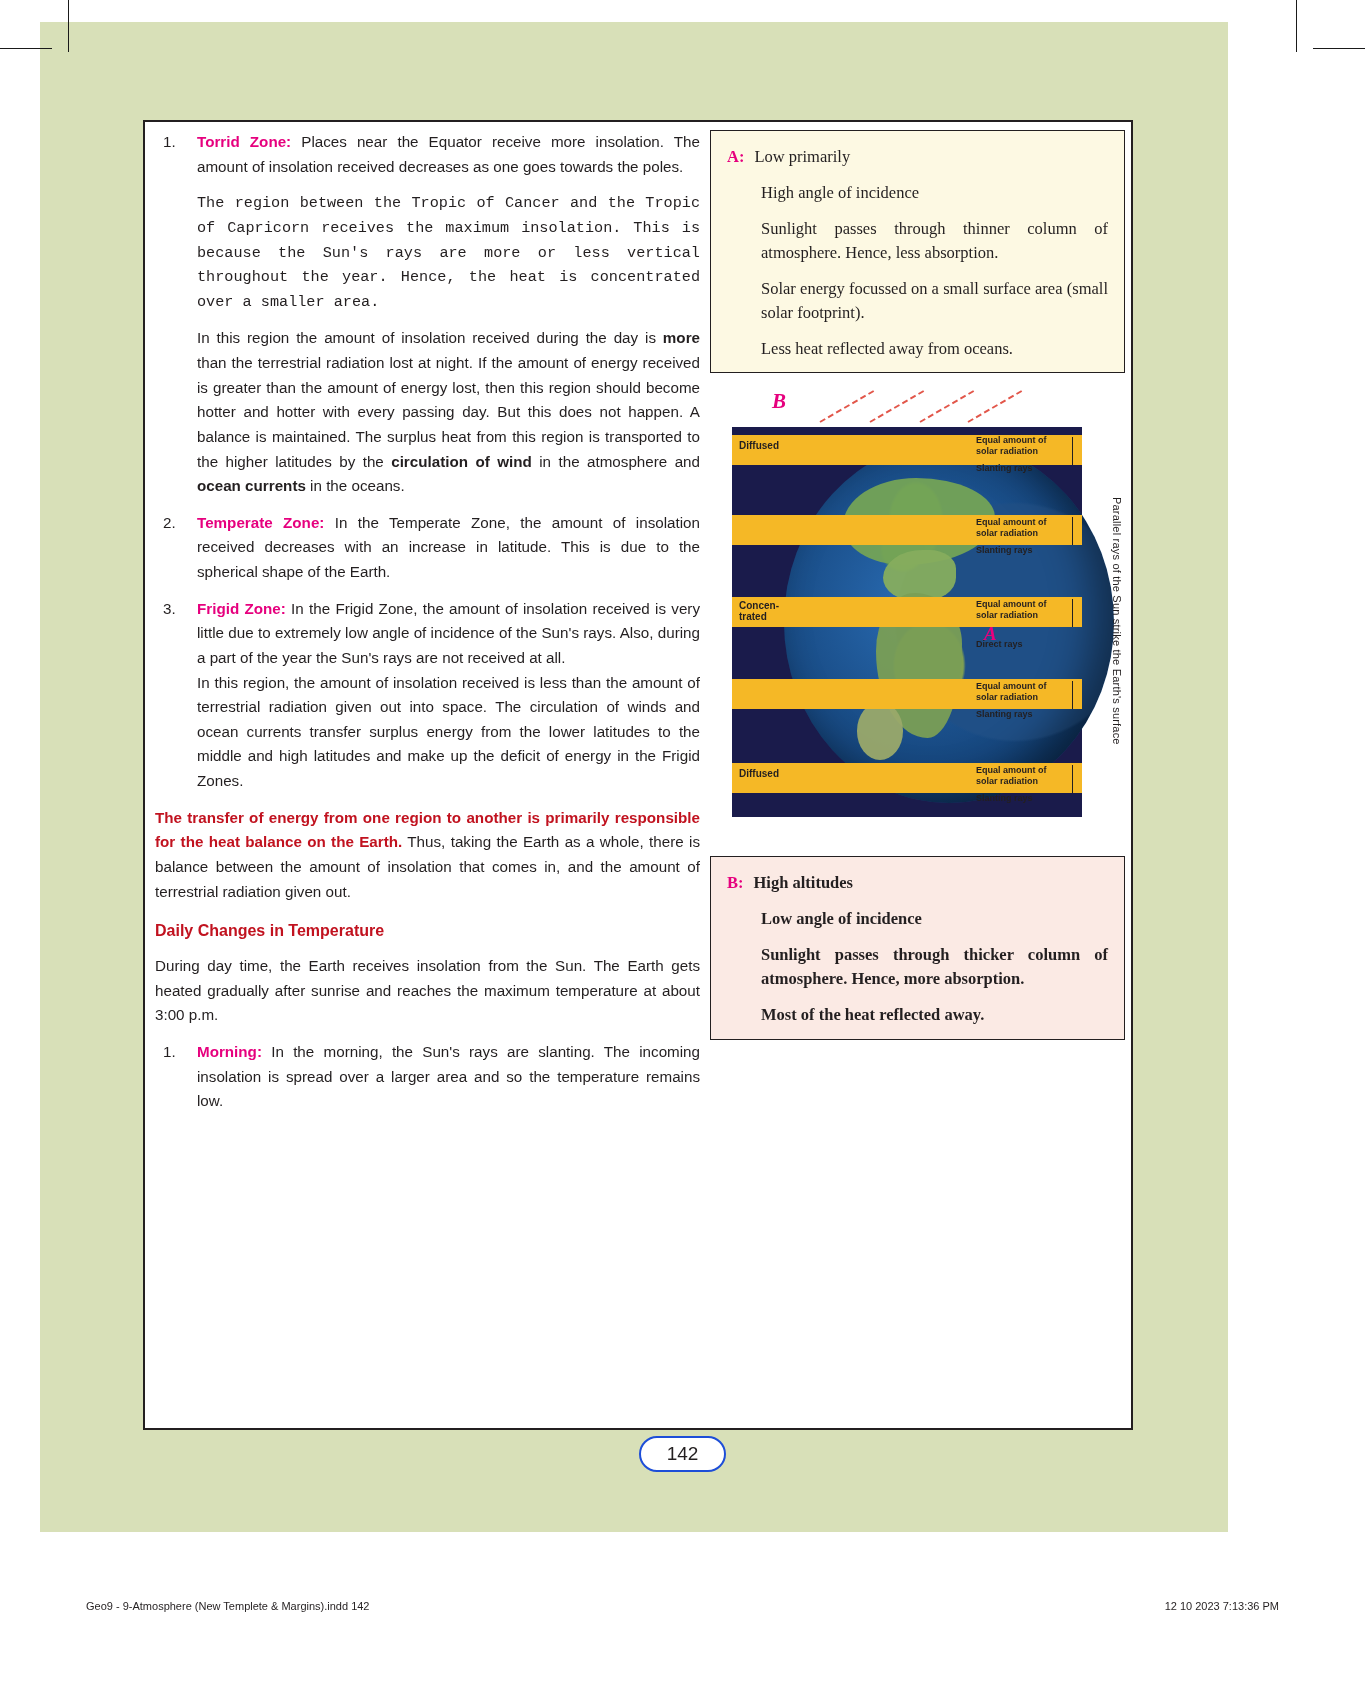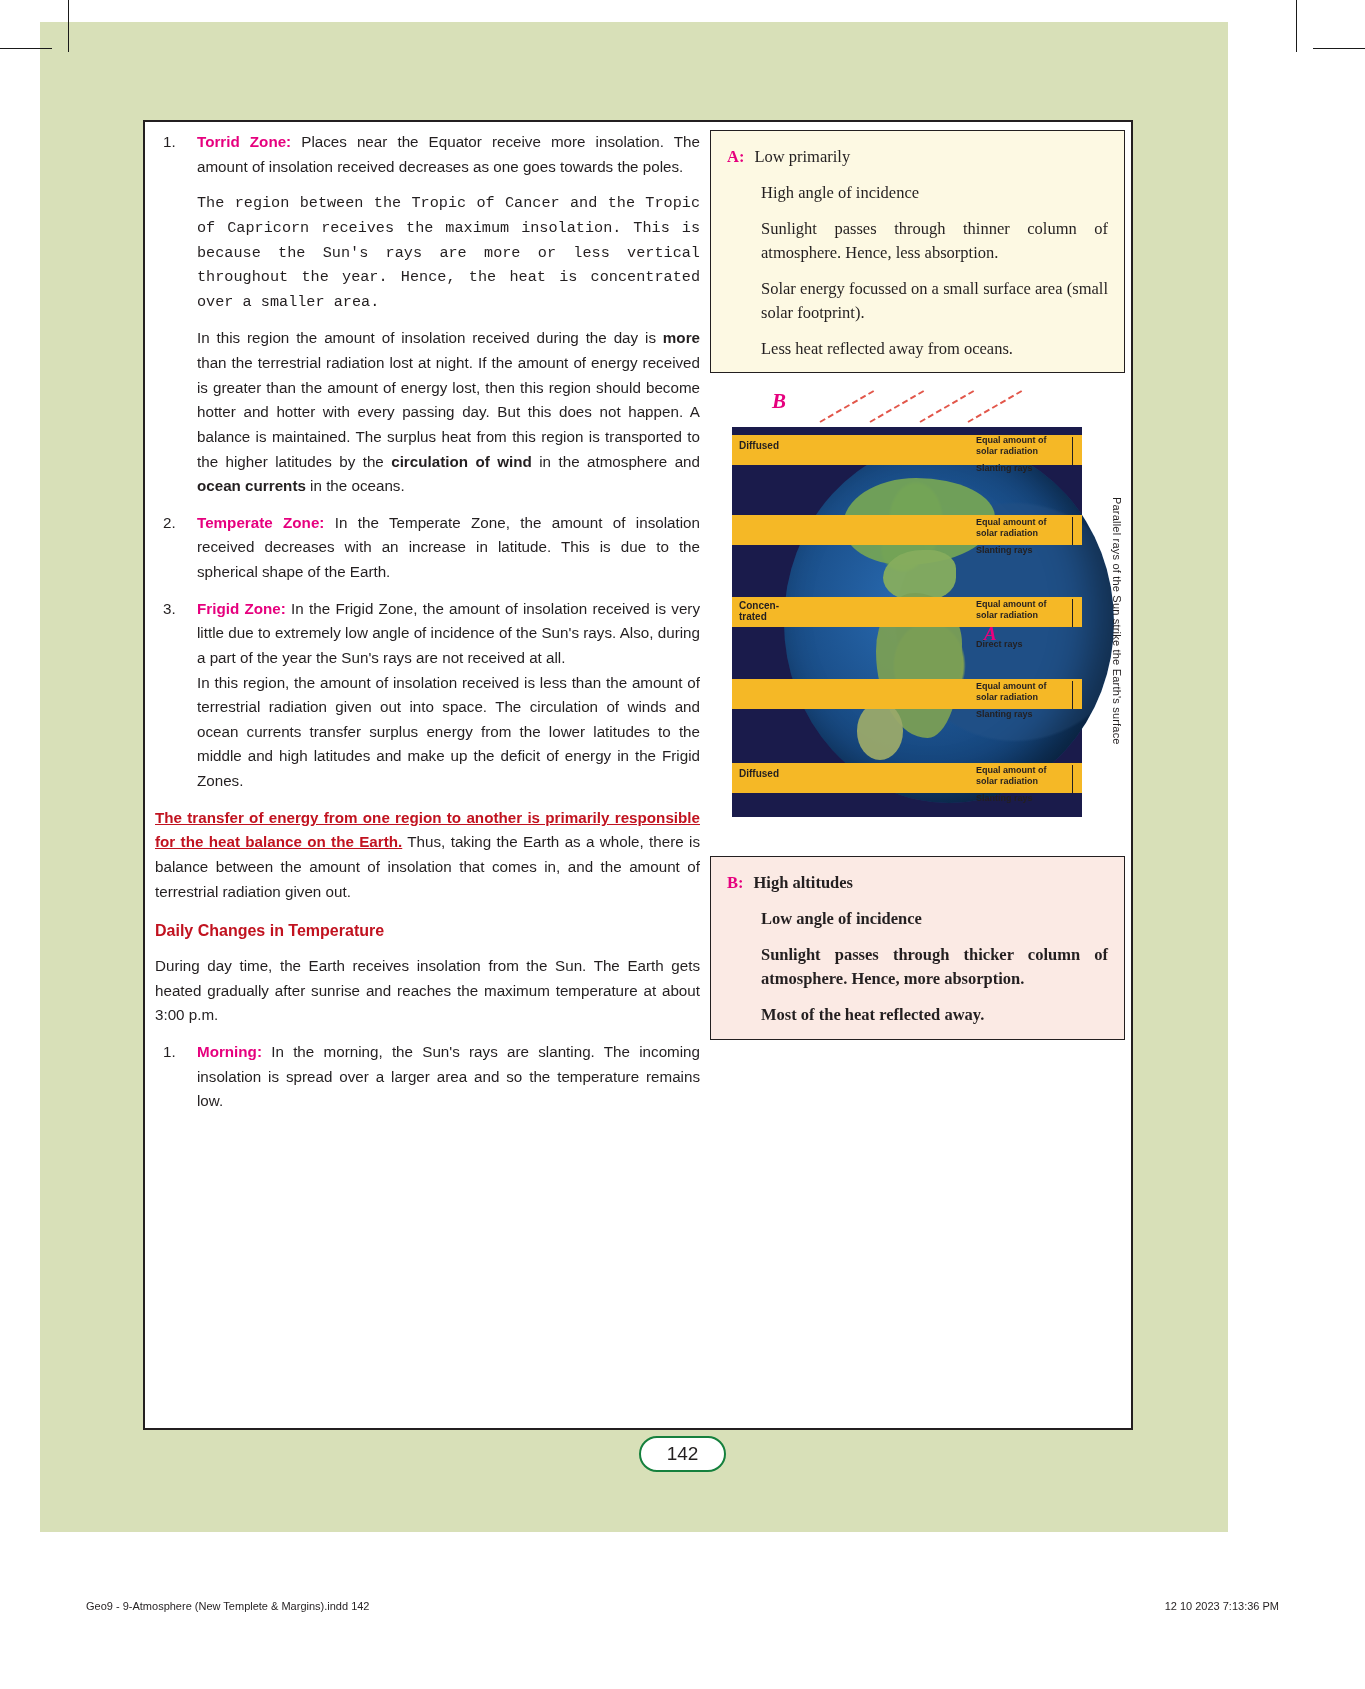--- a/index.html
+++ b/index.html
@@ -44,21 +44,21 @@
     position:absolute;
     left:565px; top:8px;
     width:415px;
   }
   .li { position:relative; padding-left:42px; margin-bottom:12px; }
   .li .num { position:absolute; left:8px; top:0; width:24px; text-align:left; }
   p { margin:0 0 12px 0; }
   .pink { color:#e6007e; font-weight:bold; }
   .b { font-weight:bold; }
   .sec-head { color:#c1121f; font-weight:bold; font-size:16px; margin:14px 0 10px; }
-  .redpara { color:#c1121f; font-weight:bold;text-decoration:underline; }
+  .redpara { color:#c1121f; font-weight:bold; }
 
   .box {
     border:1px solid #231f20;
     padding:14px 16px 10px 16px;
     font-family:"Liberation Serif", serif;
     font-size:16.5px;
     line-height:1.45;
     color:#231f20;
     text-align:justify;
   }
@@ -117,21 +117,21 @@
     position:absolute; background:#f5b826; color:#231f20;
     font-size:10px; font-weight:bold; padding:3px 5px; line-height:1.1;
     font-family:"Liberation Sans", sans-serif;
   }
 
   .page-num-wrap {
     position:absolute; left:0; right:0; top:1436px; text-align:center;
   }
   .page-num {
     display:inline-block;
-    border:2px solid #15803d;
+    border:2px solid #1d4ed8;
     border-radius:22px;
     padding:5px 26px;
     font-size:19px;
     color:#231f20;
     background:#ffffff;
   }
   .footer {
     position:absolute; left:0; right:0; top:1600px;
     padding:0 86px;
     display:flex; justify-content:space-between;

